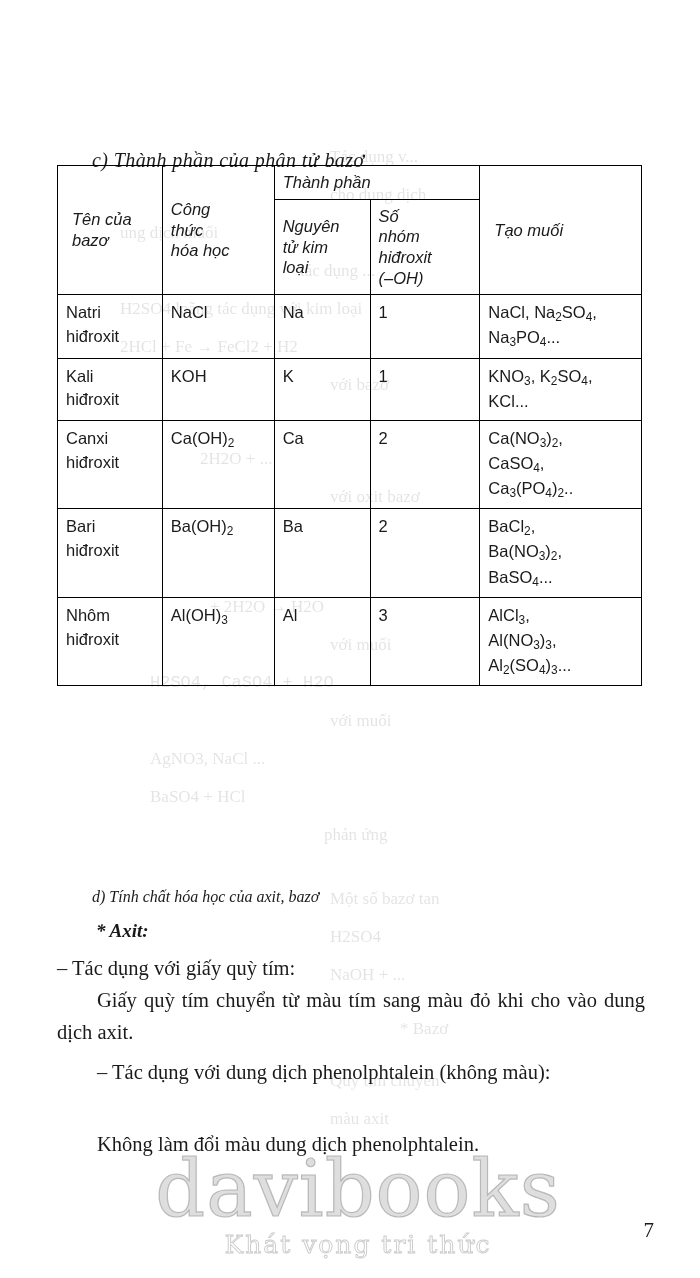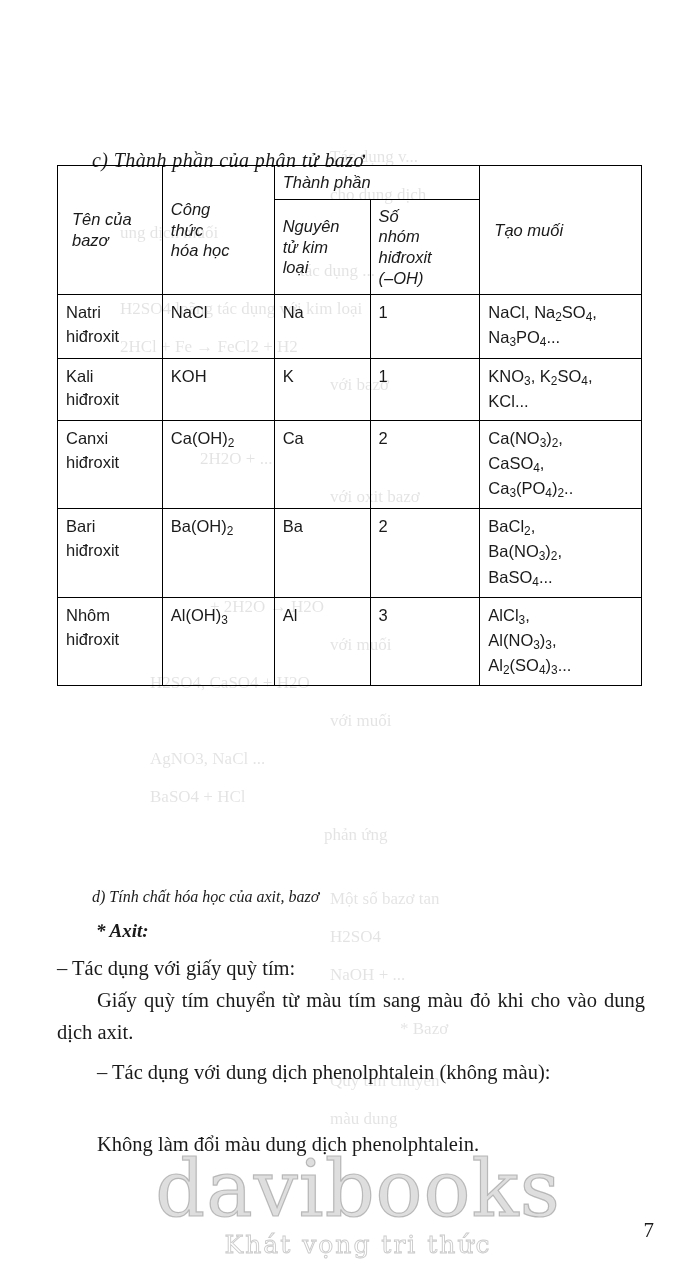--- a/index.html
+++ b/index.html
@@ -174,31 +174,31 @@
     <div style="left:120px; top:214px;">ung dịch muối</div>
     <div style="left:330px; top:176px;">cho dung dịch</div>
     <div style="left:300px; top:252px;">tác dụng ...</div>
     <div style="left:120px; top:290px;">H2SO4 loãng tác dụng với kim loại</div>
     <div style="left:120px; top:328px;">2HCl + Fe → FeCl2 + H2</div>
     <div style="left:330px; top:366px;">với bazơ</div>
     <div style="left:200px; top:440px;">2H2O + ...</div>
     <div style="left:330px; top:478px;">với oxit bazơ</div>
     <div style="left:210px; top:588px;">+ 2H2O → H2O</div>
     <div style="left:330px; top:626px;">với muối</div>
-    <div style="left:150px; top:664px;">H2SO4, CaSO4 + H2O</div>
+    <div style="left:150px; top:664px;font-family:Liberation Mono, monospace;">H2SO4, CaSO4 + H2O</div>
     <div style="left:330px; top:702px;">với muối</div>
     <div style="left:150px; top:740px;">AgNO3, NaCl ...</div>
     <div style="left:150px; top:778px;">BaSO4 + HCl</div>
     <div style="left:316px; top:816px;margin-left:8px;">phản ứng</div>
     <div style="left:330px; top:880px;">Một số bazơ tan</div>
     <div style="left:330px; top:918px;">H2SO4</div>
     <div style="left:330px; top:956px;">NaOH + ...</div>
     <div style="left:400px; top:1010px;">* Bazơ</div>
     <div style="left:330px; top:1062px;">Quỳ tím chuyển</div>
-    <div style="left:330px; top:1100px;">màu dung</div>
+    <div style="left:330px; top:1100px;">màu axit</div>
   </div>
 
   <div class="content">
 
     <div class="heading-c">c) Thành phần của phân tử bazơ</div>
 
     <table class="basetable">
       <colgroup>
         <col class="col-name">
           <col class="col-formula">

